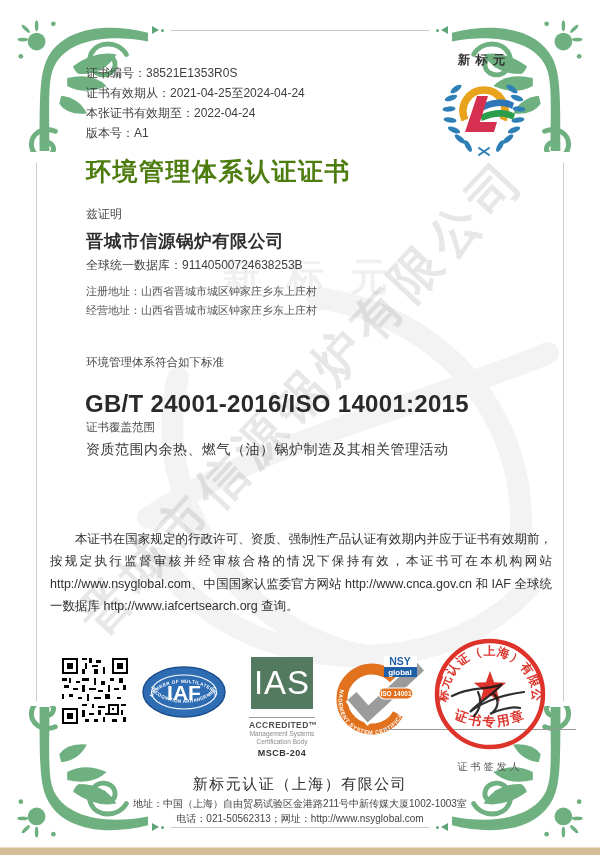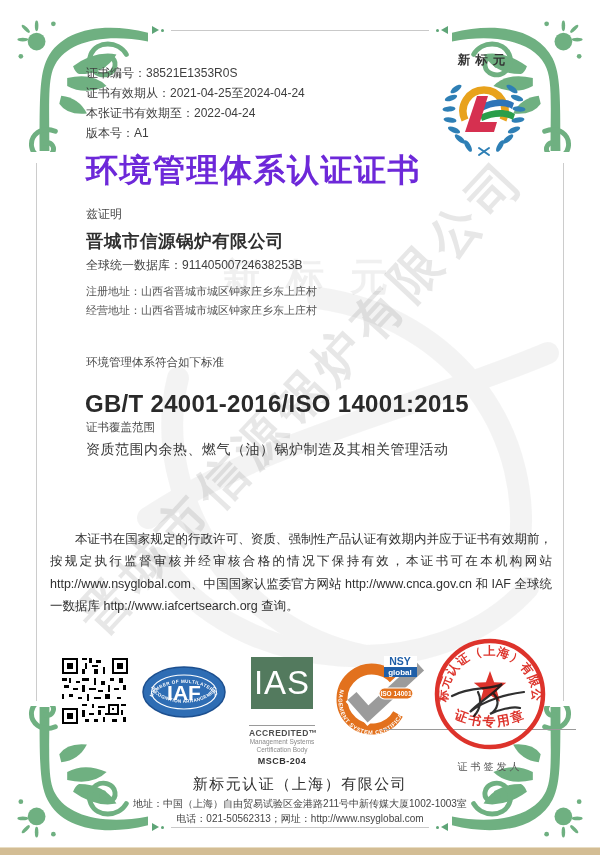--- a/index.html
+++ b/index.html
@@ -30,40 +30,40 @@
   .v-rule{position:absolute;top:163px;width:1px;height:538px;background:#cccccc;z-index:1;}
   .vr-l{left:36px;} .vr-r{right:36px;}
   .paper-edge{position:absolute;left:0;right:0;bottom:0;height:7px;background:#d3bd94;border-top:1px solid #e8ddc3;z-index:4;}
 
   
   .meta{left:86px;top:63px;font-size:12px;line-height:20px;color:#3e3e3e;z-index:2;}
   .brand-logo{left:428px;top:52px;width:112px;text-align:center;z-index:2;}
   .brand-logo .brand-name{font-size:12.5px;letter-spacing:5px;color:#353535;margin-bottom:1px;font-weight:700;}
 
   
-  .title{left:86px;top:149px;font-size:32px;font-weight:700;color:#6d28d9;letter-spacing:1.5px;z-index:2;}
+  .title{left:86px;top:155px;font-size:25px;font-weight:700;color:#4d7c0f;letter-spacing:1.5px;z-index:2;}
   .intro{left:86px;top:206px;font-size:12px;color:#4a4a4a;z-index:2;}
   .company{left:86px;top:229px;font-size:17.5px;font-weight:700;color:#303030;letter-spacing:.5px;z-index:2;}
   .credit{left:86px;top:257px;font-size:12px;color:#3e3e3e;z-index:2;}
   .addr1{left:86px;top:284px;font-size:11px;color:#555;z-index:2;text-align:right;}
   .addr2{left:86px;top:303px;font-size:11px;color:#555;z-index:2;}
   .std-lead{left:86px;top:355px;font-size:11.5px;color:#4a4a4a;z-index:2;}
   .std-code{left:85px;top:390px;font-size:24px;font-weight:700;color:#2a2a2a;letter-spacing:.3px;z-index:2;}
   .scope-label{left:86px;top:420px;font-size:11.5px;color:#4a4a4a;z-index:2;text-align:right;}
   .scope{left:86px;top:441px;font-size:14px;color:#383838;letter-spacing:.5px;z-index:2;}
   .legal{left:50px;top:528px;width:502px;font-size:12.5px;line-height:1.78;color:#2f2f2f;
          text-align:justify;text-indent:2em;z-index:2;}
 
   
   .qr{left:62px;top:658px;z-index:2;}
   .iaf{left:142px;top:666px;z-index:2;}
   .ias{left:249px;top:657px;width:66px;text-align:center;z-index:2;}
   .ias-sq{width:62px;height:52px;margin:0 auto;background:#537a5e;color:#fff;font-weight:400;font-size:33px;
           display:flex;align-items:center;justify-content:center;letter-spacing:1px;}
-  .ias-acc{font-size:8.5px;font-weight:700;color:#4f4f4f;border-top:1px solid #9a9a9a;margin-top:16px;padding-top:2px;letter-spacing:.4px;}
+  .ias-acc{font-size:8.5px;font-weight:700;color:#4f4f4f;border-top:1px solid #9a9a9a;margin-top:8px;padding-top:2px;letter-spacing:.4px;}
   .ias-sub{font-size:6.5px;color:#8a8a8a;line-height:1.3;}
   .ias-code{font-size:9px;font-weight:700;color:#333;margin-top:1px;letter-spacing:.5px;}
   .nsy{left:332px;top:655px;z-index:2;}
   .sig-line{position:absolute;left:383px;top:729px;width:193px;height:1px;background:#9a9a9a;z-index:2;}
   .stamp{left:432px;top:634px;z-index:3;}
   .signer{left:432px;top:760px;width:116px;text-align:center;font-size:10px;color:#555;letter-spacing:3px;z-index:2;}
 
   
   .f-company{left:0;right:0;top:775px;text-align:center;font-size:15px;color:#2e2e2e;letter-spacing:1.5px;z-index:2;}
   .f-address{left:0;right:0;top:797px;text-align:center;font-size:10px;color:#444;z-index:2;}

